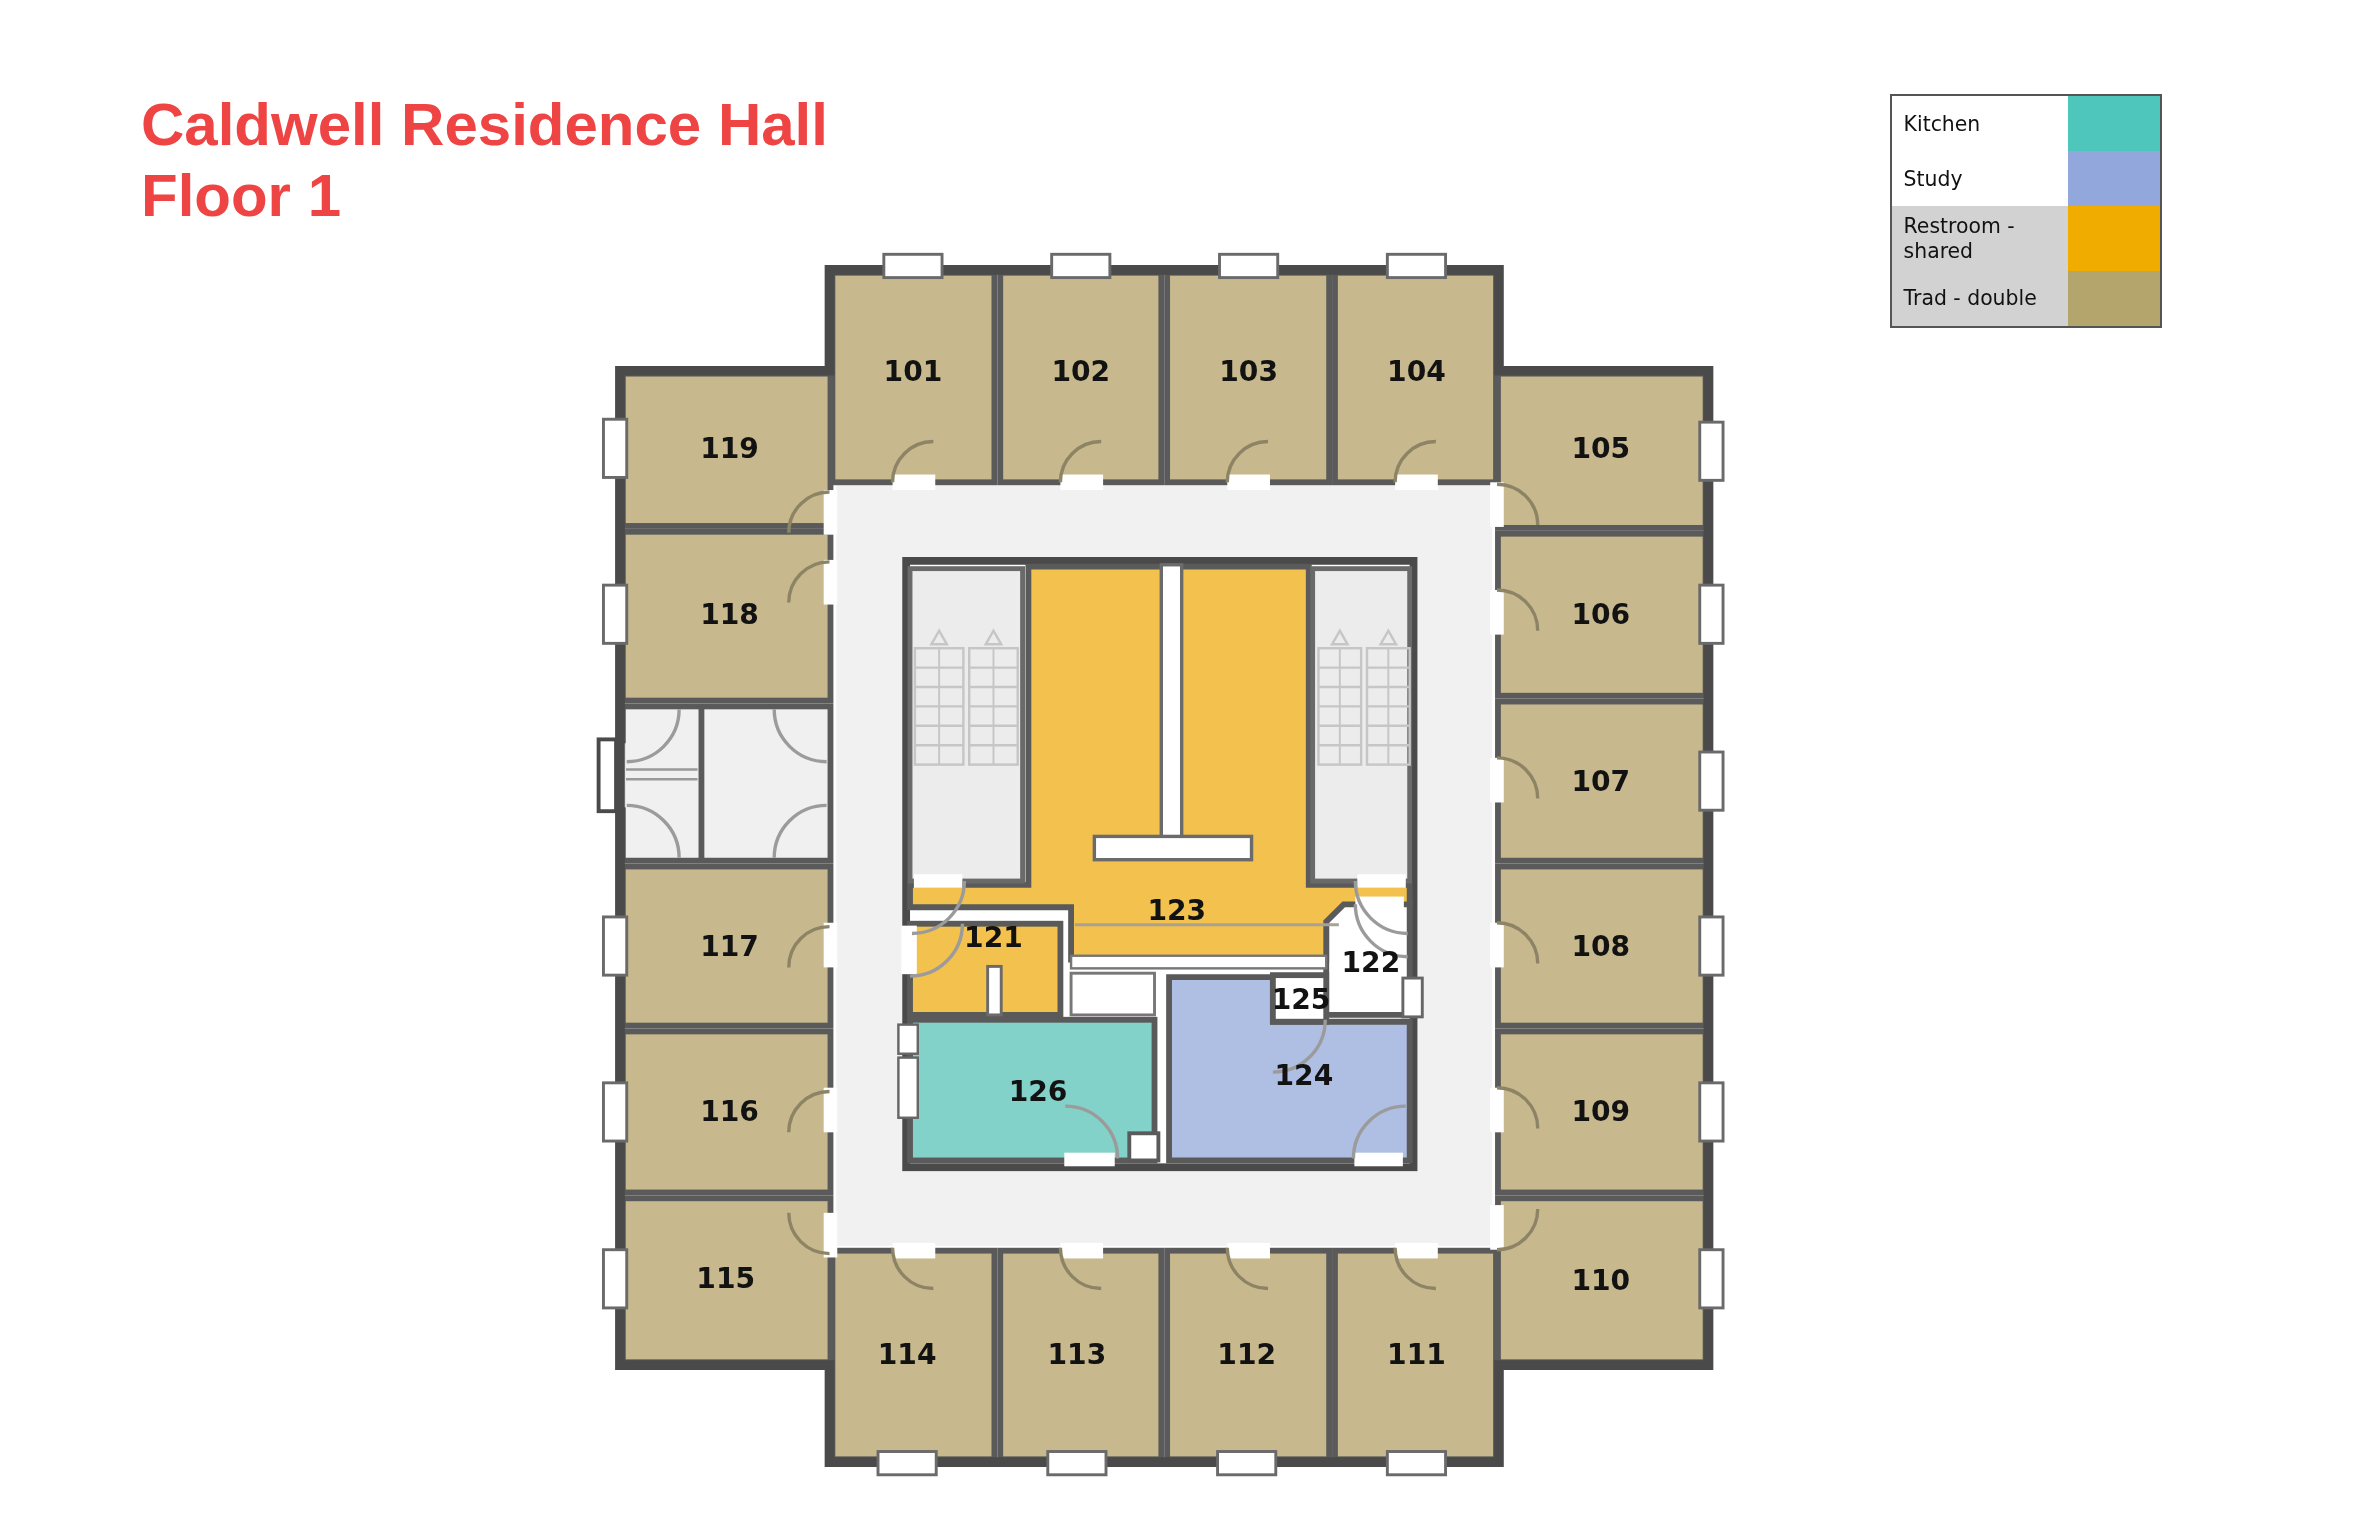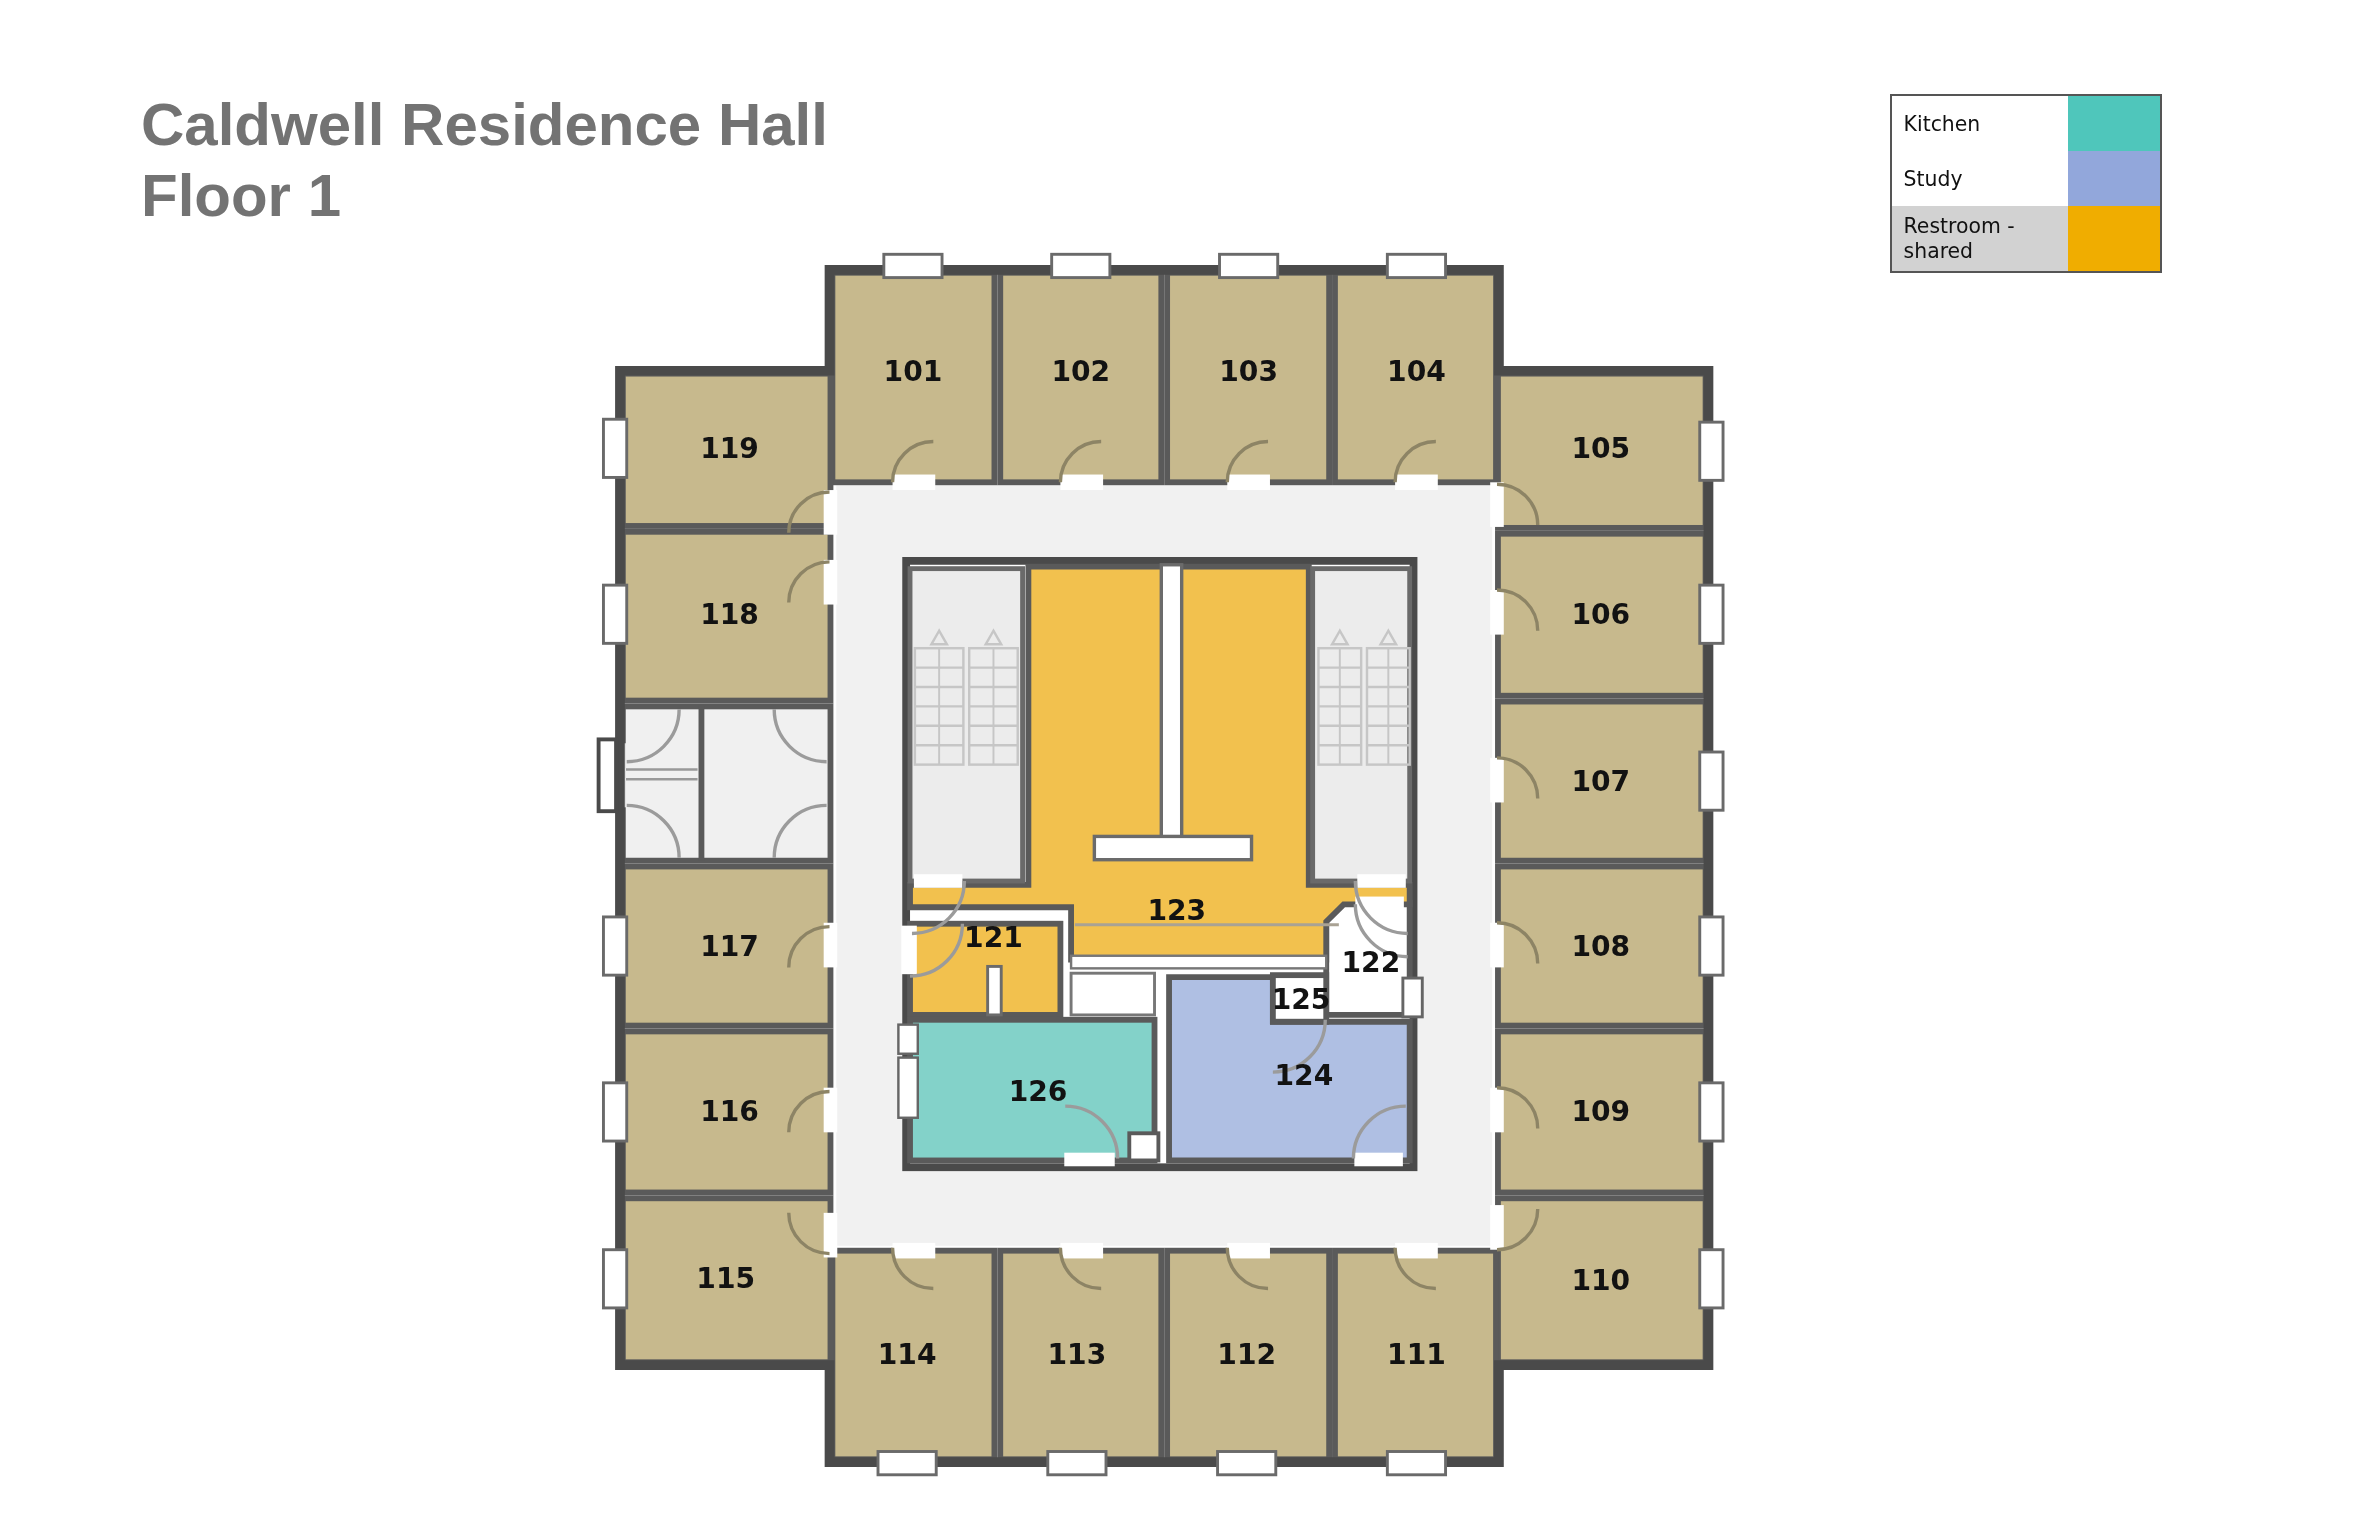--- a/index.html
+++ b/index.html
@@ -1,19 +1,19 @@
 <!DOCTYPE html>
 <html><head>
 <meta charset="utf-8">
 <style>
   html,body{margin:0;padding:0;background:#ffffff;}
   body{width:2375px;height:1537px;position:relative;font-family:"DejaVu Sans",sans-serif;overflow:hidden;}
   #plan-svg{position:absolute;left:0;top:0;}
   #title{position:absolute;left:141px;top:89px;font-family:"Liberation Sans",sans-serif;
-         font-weight:bold;font-size:60px;line-height:1.19;color:#737373;white-space:pre;}
+         font-weight:bold;font-size:60px;line-height:1.19;color:#ef4444;white-space:pre;}
   #legend{position:absolute;left:1890px;top:94px;width:268px;border:2.9px solid #555;
           border-collapse:collapse;font-size:20.4px;color:#111;}
   #legend .lrow{display:flex;min-height:55px;}
   #legend .lrow .llabel{width:176px;padding:7.8px 1.9px 5.8px 11.6px;box-sizing:border-box;
           display:flex;align-items:center;line-height:1.25;}
   #legend .lrow .lswatch{flex:1;}
   .room-label{font-family:"DejaVu Sans",sans-serif;font-weight:bold;fill:#121212;
           text-anchor:middle;}
 </style>
 </head>
@@ -27,20 +27,24 @@
       <div class="llabel">Kitchen</div>
       <div class="lswatch" style="background: rgb(79, 198, 187);"></div>
     </div>
     <div class="lrow" style="background: rgb(255, 255, 255);">
       <div class="llabel">Study</div>
       <div class="lswatch" style="background: rgb(146, 167, 219);"></div>
     </div>
     <div class="lrow" style="background: rgb(210, 210, 210);">
       <div class="llabel">Restroom - shared</div>
       <div class="lswatch" style="background: rgb(240, 173, 0);"></div>
+    </div>
+    <div class="lrow" style="background: rgb(210, 210, 210);">
+      <div class="llabel">Trad - double</div>
+      <div class="lswatch" style="background: rgb(180, 165, 109);"></div>
     </div>
   </div>
 
 <svg id="plan-svg" width="2375" height="1537" viewBox="0 0 2448 1584">
     <path d="M862,500 H1538 V1284 H862 Z M934,578 H1457 V1203 H934 Z" fill="#F1F1F1" fill-rule="evenodd"></path>
     <rect x="934" y="578" width="523" height="625" fill="#FFFFFF" stroke="#4A4A4A" stroke-width="8"></rect>
     <rect x="642" y="728" width="214" height="159" fill="#F0F0F0" stroke="#5A5A5A" stroke-width="6"></rect>
     <line x1="723" y1="728" x2="723" y2="887" stroke="#5A5A5A" stroke-width="6"></line>
     <line x1="644" y1="793" x2="719" y2="793" stroke="#999999" stroke-width="2.5"></line>
     <line x1="644" y1="803" x2="719" y2="803" stroke="#999999" stroke-width="2.5"></line>

